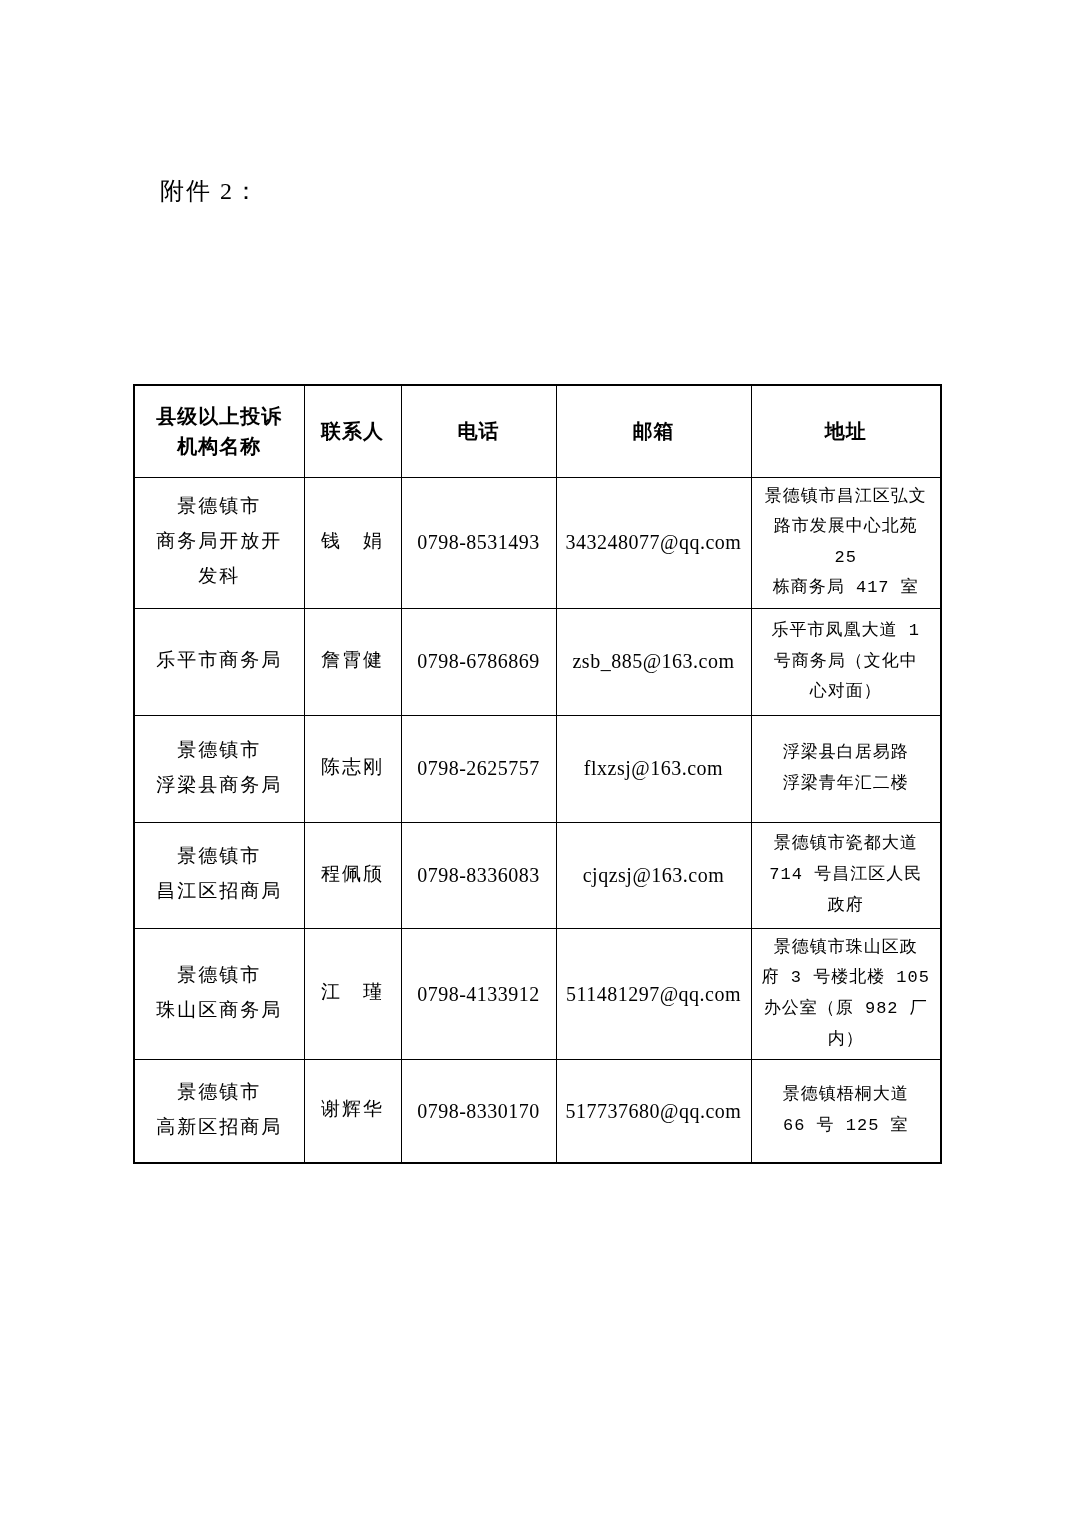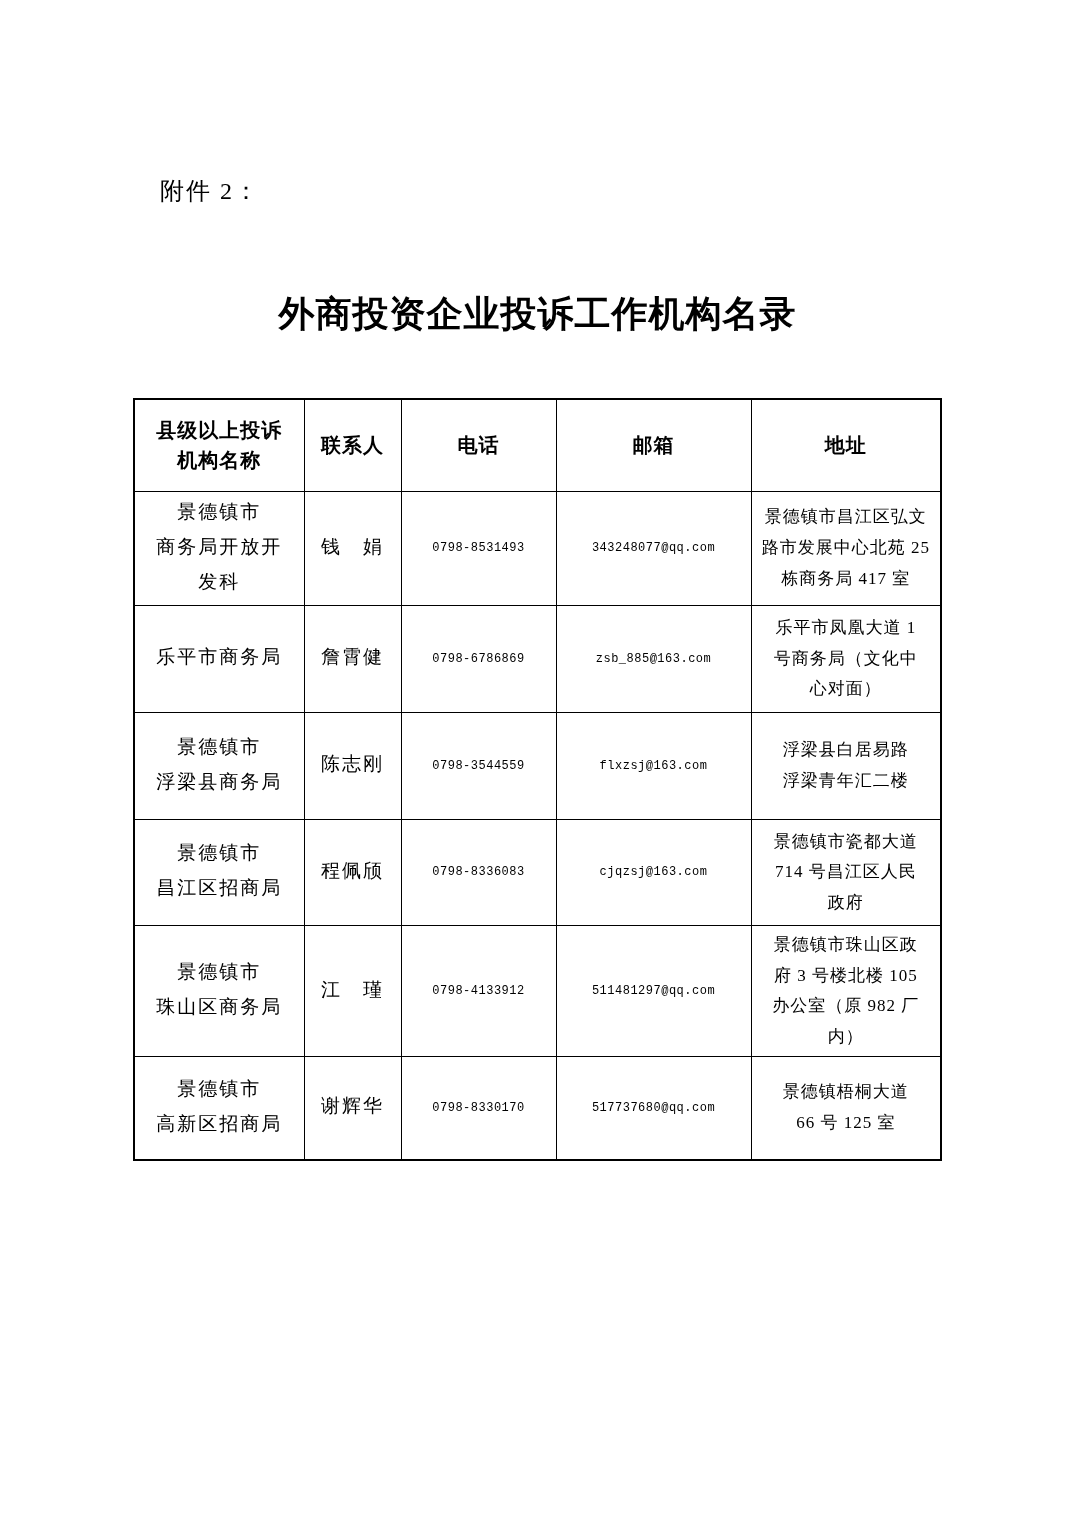--- a/index.html
+++ b/index.html
@@ -35,21 +35,21 @@
     width: 1075px;
     text-align: center;
     font-size: 36px;
     font-weight: bold;
     letter-spacing: 1px;
     font-family: "DejaVu Serif", "Liberation Serif", serif;
   }
   table.directory {
     position: absolute;
     left: 133px;
-    top: 398px;
+    top: 384px;
     width: 807px;
     border-collapse: collapse;
     table-layout: fixed;
     border: 2px solid #000000;
     padding-left: 8px;
   }
   table.directory td, table.directory th {
     border: 1px solid #000000;
     text-align: center;
     vertical-align: middle;
@@ -71,41 +71,40 @@
   tr.data-row:nth-of-type(6) { height: 119px; }
   tr.data-row:nth-of-type(7) { height: 103px; }
   tr.data-row:nth-of-type(8) { height: 108px; }
   td.org-cell, td.contact-cell {
     font-size: 19px;
     letter-spacing: 2px;
     line-height: 1.85;
     font-family: Liberation Mono, monospace;
   }
   td.phone-cell, td.email-cell {
-    font-size: 12px;
+    font-size: 20px;
     letter-spacing: 0.5px;
-    font-family: Liberation Mono, monospace;
+    font-family: Liberation Serif, serif;
     white-space: nowrap;
   }
   td.address-cell {
     font-size: 17px;
     letter-spacing: 1px;
     line-height: 1.8;
-    font-family: Liberation Serif, serif;
+    font-family: Liberation Mono, monospace;
     margin-left: 44px;
   }
 </style>
 </head>
 <body>
 
 <div class="page">
 
   <div class="attachment-label">附件 2：</div>
 
-  <div class="doc-title">外商投资企业投诉工作机构名录</div>
 
   <table class="directory">
     <colgroup>
       <col style="width:170px">
       <col style="width:97px">
       <col style="width:155px">
       <col style="width:195px">
       <col style="width:190px">
     </colgroup>
     <tbody>
@@ -137,21 +136,21 @@
         <td class="email-cell">zsb_885@163.com</td>
         <td class="address-cell">乐平市凤凰大道 1
 号商务局（文化中
 心对面）</td>
       </tr>
 
       <tr class="data-row">
         <td class="org-cell">景德镇市
 浮梁县商务局</td>
         <td class="contact-cell">陈志刚</td>
-        <td class="phone-cell">0798-3544559</td>
+        <td class="phone-cell">0798-2625757</td>
         <td class="email-cell">flxzsj@163.com</td>
         <td class="address-cell">浮梁县白居易路
 浮梁青年汇二楼</td>
       </tr>
 
       <tr class="data-row">
         <td class="org-cell">景德镇市
 昌江区招商局</td>
         <td class="contact-cell">程佩颀</td>
         <td class="phone-cell">0798-8336083</td>

